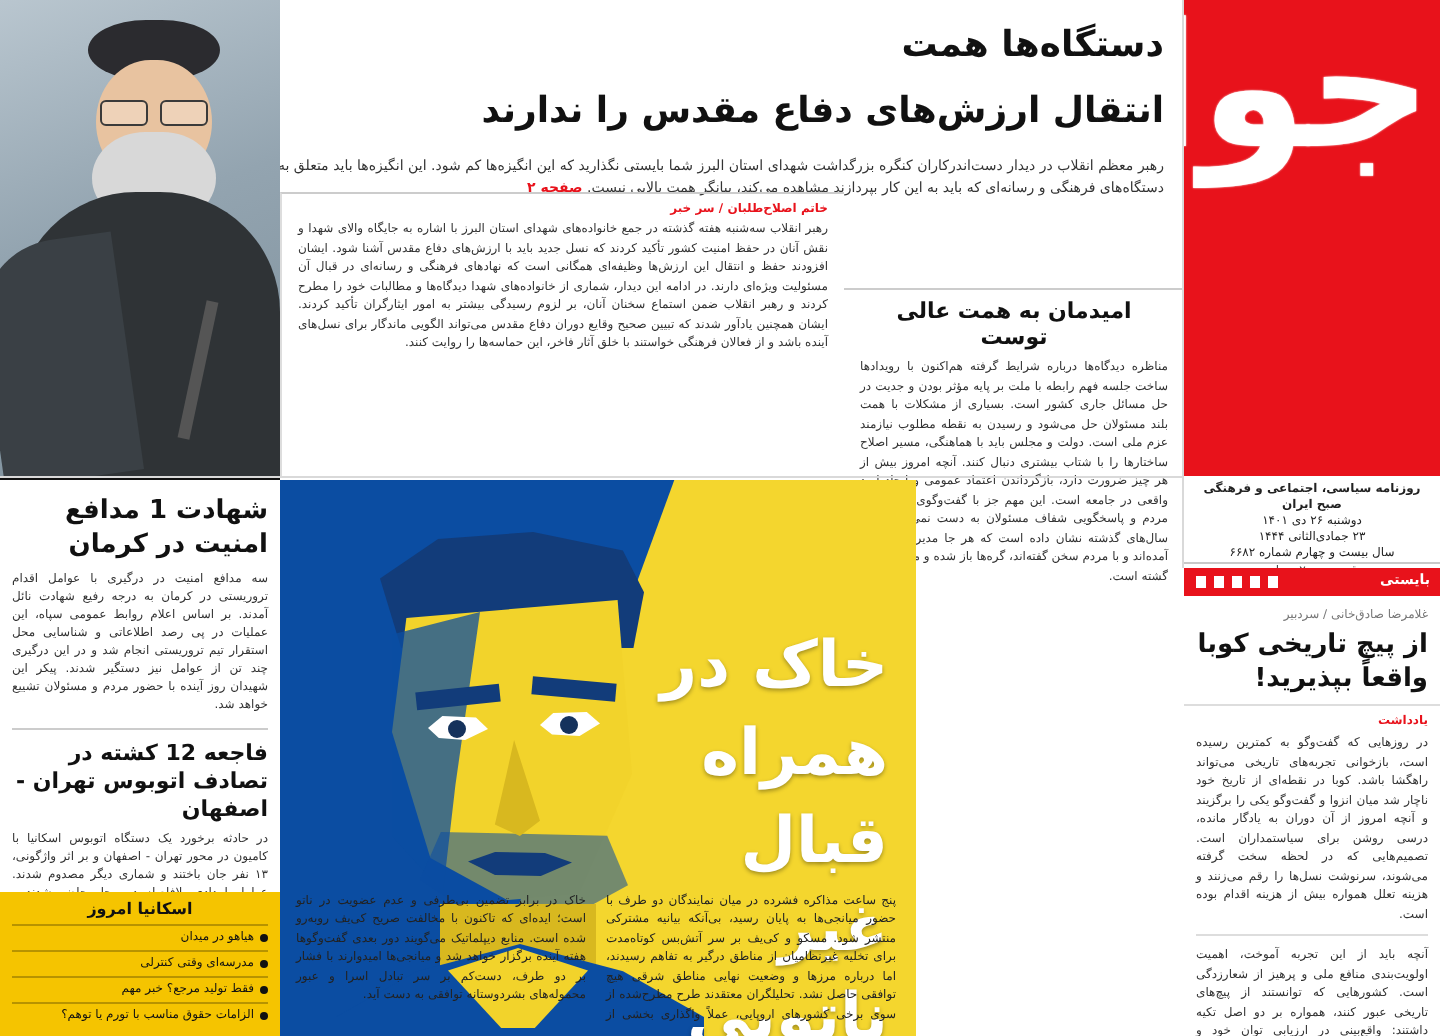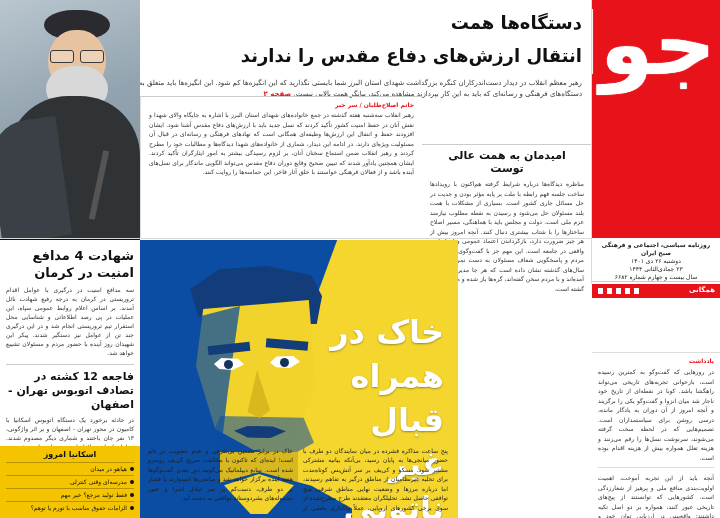--- a/index.html
+++ b/index.html
@@ -219,24 +219,28 @@
 
   <div class="masthead-info">
     <div class="line bold">روزنامه سیاسی، اجتماعی و فرهنگی صبح ایران</div>
     <div class="line">دوشنبه ۲۶ دی ۱۴۰۱</div>
     <div class="line">۲۳ جمادی‌الثانی ۱۴۴۴</div>
     <div class="line">سال بیست و چهارم  شماره ۶۶۸۲</div>
     <div class="price">قیمت ۲۰۰۰ تومان</div>
   </div>
 
   <div class="redbar">
-    <div class="tag">همگانی</div>
+    <div class="tag">بایستی</div>
     <div class="dots"></div>
   </div>
 
+  <div class="masthead-sub">
+    <div class="byline">غلامرضا صادق‌خانی / سردبیر</div>
+    <div class="headline">از پیچ تاریخی کوبا واقعاً بپذیرید!</div>
+  </div>
 
   <div class="right-body">
     <div class="kicker">یادداشت</div>
     <div class="body">در روزهایی که گفت‌وگو به کمترین رسیده است، بازخوانی تجربه‌های تاریخی می‌تواند راهگشا باشد. کوبا در نقطه‌ای از تاریخ خود ناچار شد میان انزوا و گفت‌وگو یکی را برگزیند و آنچه امروز از آن دوران به یادگار مانده، درسی روشن برای سیاستمداران است. تصمیم‌هایی که در لحظه سخت گرفته می‌شوند، سرنوشت نسل‌ها را رقم می‌زنند و هزینه تعلل همواره بیش از هزینه اقدام بوده است.</div>
     <div class="rule"></div>
     <div class="body">آنچه باید از این تجربه آموخت، اهمیت اولویت‌بندی منافع ملی و پرهیز از شعارزدگی است. کشورهایی که توانستند از پیچ‌های تاریخی عبور کنند، همواره بر دو اصل تکیه داشتند: واقع‌بینی در ارزیابی توان خود و انعطاف در روش، همراه با ایستادگی بر اصول. این همان درسی است که امروز بیش از هر زمان دیگری به آن نیاز داریم.</div>
   </div>
 
   <div class="top-head">
     <h1>
@@ -267,21 +271,21 @@
     <h4>امیدمان به همت عالی توست</h4>
     <div class="body">مناظره دیدگاه‌ها درباره شرایط گرفته هم‌اکنون با رویدادها ساخت جلسه فهم رابطه با ملت بر پایه مؤثر بودن و جدیت در حل مسائل جاری کشور است. بسیاری از مشکلات با همت بلند مسئولان حل می‌شود و رسیدن به نقطه مطلوب نیازمند عزم ملی است. دولت و مجلس باید با هماهنگی، مسیر اصلاح ساختارها را با شتاب بیشتری دنبال کنند. آنچه امروز بیش از هر چیز ضرورت دارد، بازگرداندن اعتماد عمومی و ایجاد امید واقعی در جامعه است. این مهم جز با گفت‌وگوی صادقانه با مردم و پاسخگویی شفاف مسئولان به دست نمی‌آید. تجربه سال‌های گذشته نشان داده است که هر جا مدیران پای کار آمده‌اند و با مردم سخن گفته‌اند، گره‌ها باز شده و مسیر هموار گشته است.</div>
   </div>
 
   <div class="mid-col2">
     <div class="kicker">خاتم اصلاح‌طلبان / سر خبر</div>
     <div class="body">رهبر انقلاب سه‌شنبه هفته گذشته در جمع خانواده‌های شهدای استان البرز با اشاره به جایگاه والای شهدا و نقش آنان در حفظ امنیت کشور تأکید کردند که نسل جدید باید با ارزش‌های دفاع مقدس آشنا شود. ایشان افزودند حفظ و انتقال این ارزش‌ها وظیفه‌ای همگانی است که نهادهای فرهنگی و رسانه‌ای در قبال آن مسئولیت ویژه‌ای دارند. در ادامه این دیدار، شماری از خانواده‌های شهدا دیدگاه‌ها و مطالبات خود را مطرح کردند و رهبر انقلاب ضمن استماع سخنان آنان، بر لزوم رسیدگی بیشتر به امور ایثارگران تأکید کردند. ایشان همچنین یادآور شدند که تبیین صحیح وقایع دوران دفاع مقدس می‌تواند الگویی ماندگار برای نسل‌های آینده باشد و از فعالان فرهنگی خواستند با خلق آثار فاخر، این حماسه‌ها را روایت کنند.</div>
   </div>
 
   <div class="left-col">
-    <h2>شهادت 4 مدافع امنیت در کرمان</h2>
+    <h2>شهادت 1 مدافع امنیت در کرمان</h2>
     <div class="body">سه مدافع امنیت در درگیری با عوامل اقدام تروریستی در کرمان به درجه رفیع شهادت نائل آمدند. بر اساس اعلام روابط عمومی سپاه، این عملیات در پی رصد اطلاعاتی و شناسایی محل استقرار تیم تروریستی انجام شد و در این درگیری چند تن از عوامل نیز دستگیر شدند. پیکر این شهیدان روز آینده با حضور مردم و مسئولان تشییع خواهد شد.</div>
     <h3>فاجعه 12 کشته در تصادف اتوبوس تهران - اصفهان</h3>
     <div class="body2">در حادثه برخورد یک دستگاه اتوبوس اسکانیا با کامیون در محور تهران - اصفهان و بر اثر واژگونی، ۱۳ نفر جان باختند و شماری دیگر مصدوم شدند. عوامل امدادی بلافاصله در محل حاضر شدند و مصدومان به بیمارستان‌های اطراف منتقل شدند.</div>
   </div>
 
   <div class="yellow-box">
     <div class="hd">اسکانیا امروز</div>
     <div class="row">
       <span class="bull"></span>
       <span>هیاهو در میدان</span>

